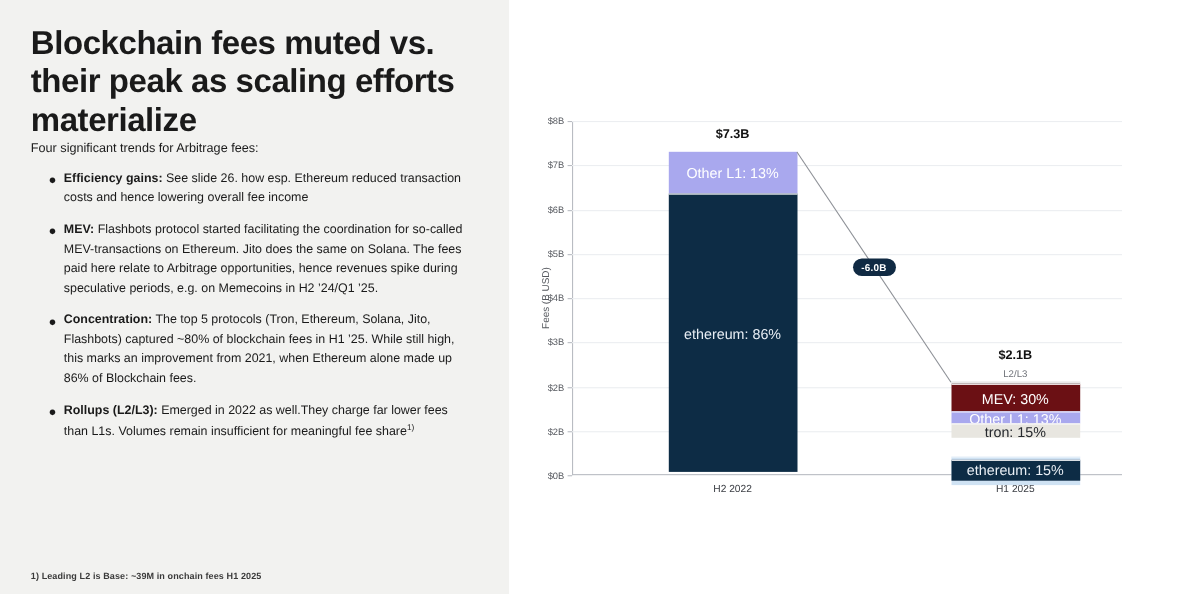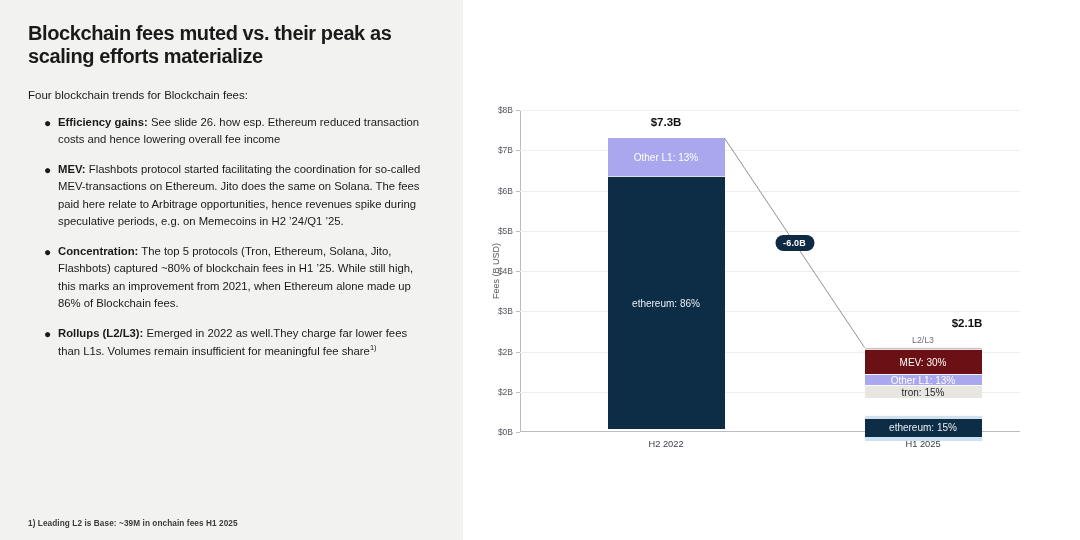--- a/index.html
+++ b/index.html
@@ -12,26 +12,26 @@
   .slide { position:relative; width:1080px; height:540px; display:flex; }
 
   
   .left-panel {
     width:463px; height:540px;
     background:#f2f2f0;
     padding:22px 26px 0 28px;
     position:relative;
   }
   .headline {
-    font-size:20px;
+    font-size:30px;
     font-weight:700;
     line-height:1.17;
     color:#1a1a1a;
     letter-spacing:-0.4px;
-    margin-bottom:18px;
+    margin-bottom:0;
   }
   .intro {
     font-size:11.5px;
     color:#1a1a1a;
     line-height:1.4;
     margin-bottom:11px;
     font-weight:400;
   }
   .bullets { list-style:none; }
   .bullet {
@@ -122,21 +122,21 @@
     white-space:nowrap;
   }
 
   .bar { position:absolute; bottom:0; }
   .seg {
     position:absolute;
     left:0; width:100%;
     display:flex;
     align-items:center;
     justify-content:center;
-    font-size:10px;
+    font-size:13px;
     white-space:nowrap;
     overflow:hidden;
     border-top:1px solid rgba(255,255,255,0.85);
   }
   .seg:first-child { border-top:none; }
   .bar-total {
     position:absolute;
     left:50%;
     transform:translateX(-50%);
     font-size:11.5px;
@@ -167,21 +167,21 @@
     letter-spacing:0.2px;
   }
 </style>
 </head>
 <body>
 
 <div class="slide">
 
   <div class="left-panel">
     <div class="headline">Blockchain fees muted vs. their peak as scaling efforts materialize</div>
-    <div class="intro">Four blockchain trends for Blockchain fees:</div>
+    <div class="intro">Four significant trends for Arbitrage fees:</div>
     <ul class="bullets" id="bullets">
         <li class="bullet">
           <span class="bullet-dot">●</span>
           <span class="bullet-text"><b>Efficiency gains:</b><span> See slide 26. how esp. Ethereum reduced transaction costs and hence lowering overall fee income</span></span>
         </li>
         <li class="bullet">
           <span class="bullet-dot">●</span>
           <span class="bullet-text"><b>MEV:</b><span> Flashbots protocol started facilitating the coordination for so-called MEV-transactions on Ethereum. Jito does the same on Solana. The fees paid here relate to Arbitrage opportunities, hence revenues spike during speculative periods, e.g. on Memecoins in H2 ’24/Q1 ’25.</span></span>
         </li>
         <li class="bullet">
@@ -268,21 +268,21 @@
           </div>
           <div class="seg" style="top: 37.835px; height: 12.88px; background: rgb(232, 230, 224); color: rgb(38, 41, 46);">
             <span>tron: 15%</span>
           </div>
           <div class="seg" style="top: 50.715px; height: 26px; background: rgb(207, 226, 243); color: rgb(38, 41, 46); margin-top: 17px;">
             <span>solana: 23%</span>
           </div>
           <div class="seg" style="top: 70.035px; height: 19px; background: rgb(13, 44, 69); color: rgb(232, 238, 244);">
             <span>ethereum: 15%</span>
           </div>
-          <div class="bar-total" style="top: -30px; margin-left: 44px;">$2.1B</div>
+          <div class="bar-total" style="top: -30px;">$2.1B</div>
         </div>
         <svg class="connector" viewBox="0 0 500 322">
           <line x1="204.5" y1="28.175000000000008" x2="344.5" y2="237.47500000000002" stroke="#8e9197" stroke-width="1"></line>
         </svg>
         <div class="delta-badge" style="left: 274.5px; top: 132.825px; background: rgb(16, 42, 67); color: rgb(255, 255, 255);">-6.0B</div>
       </div>
   </div>
 
 </div>
 

